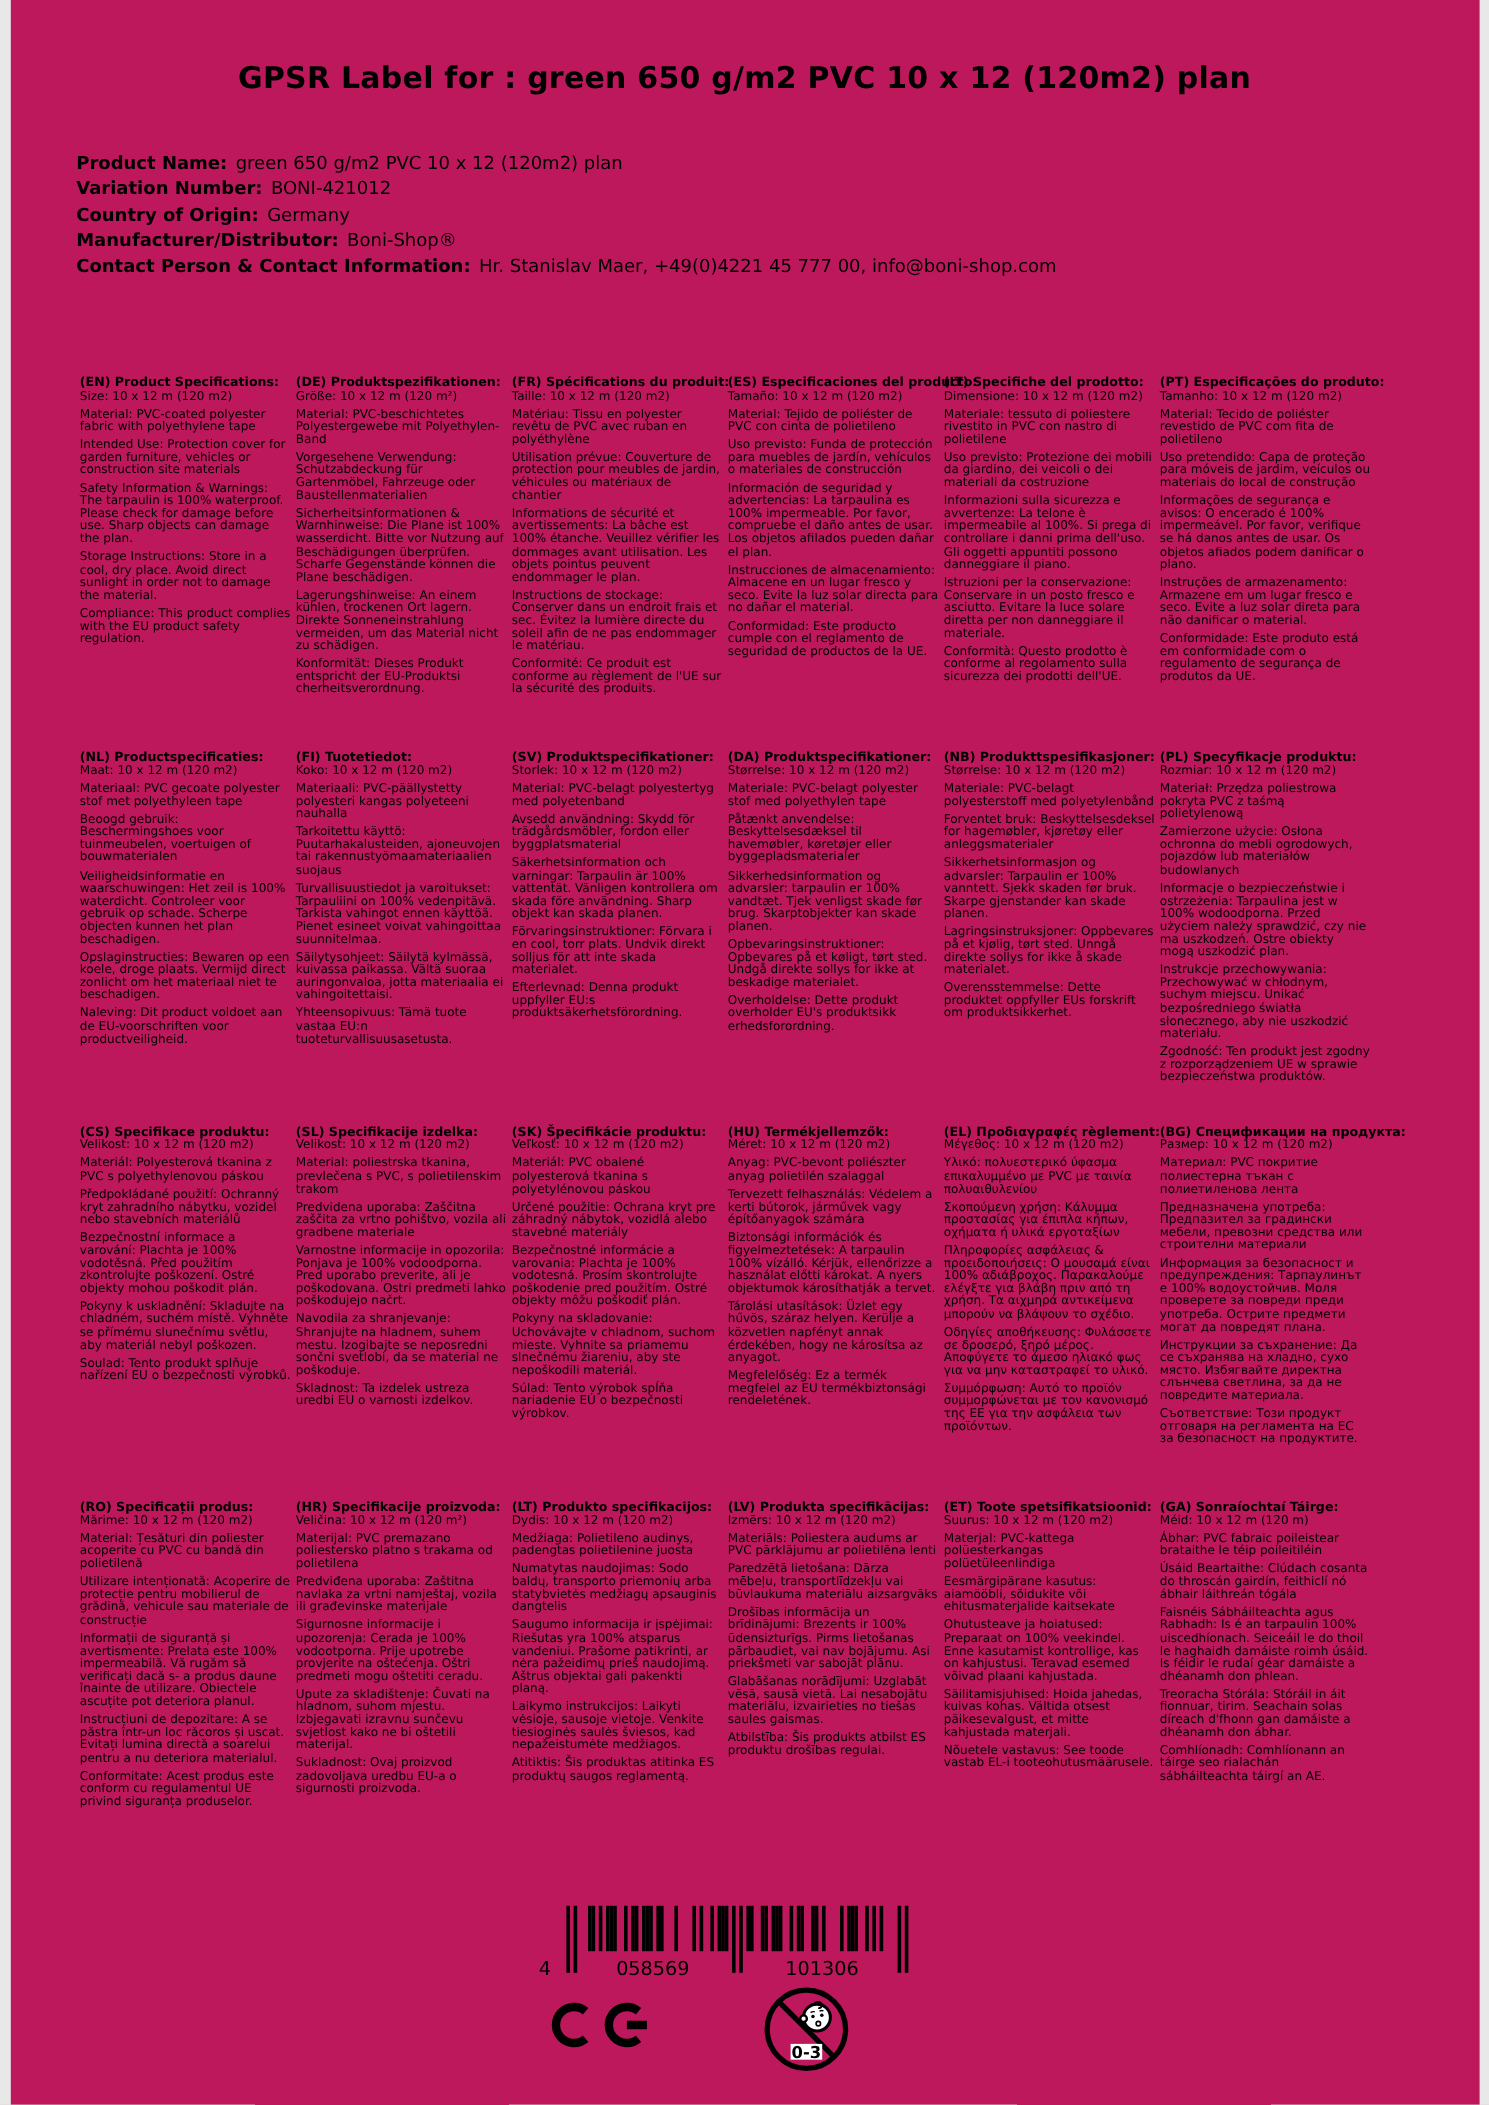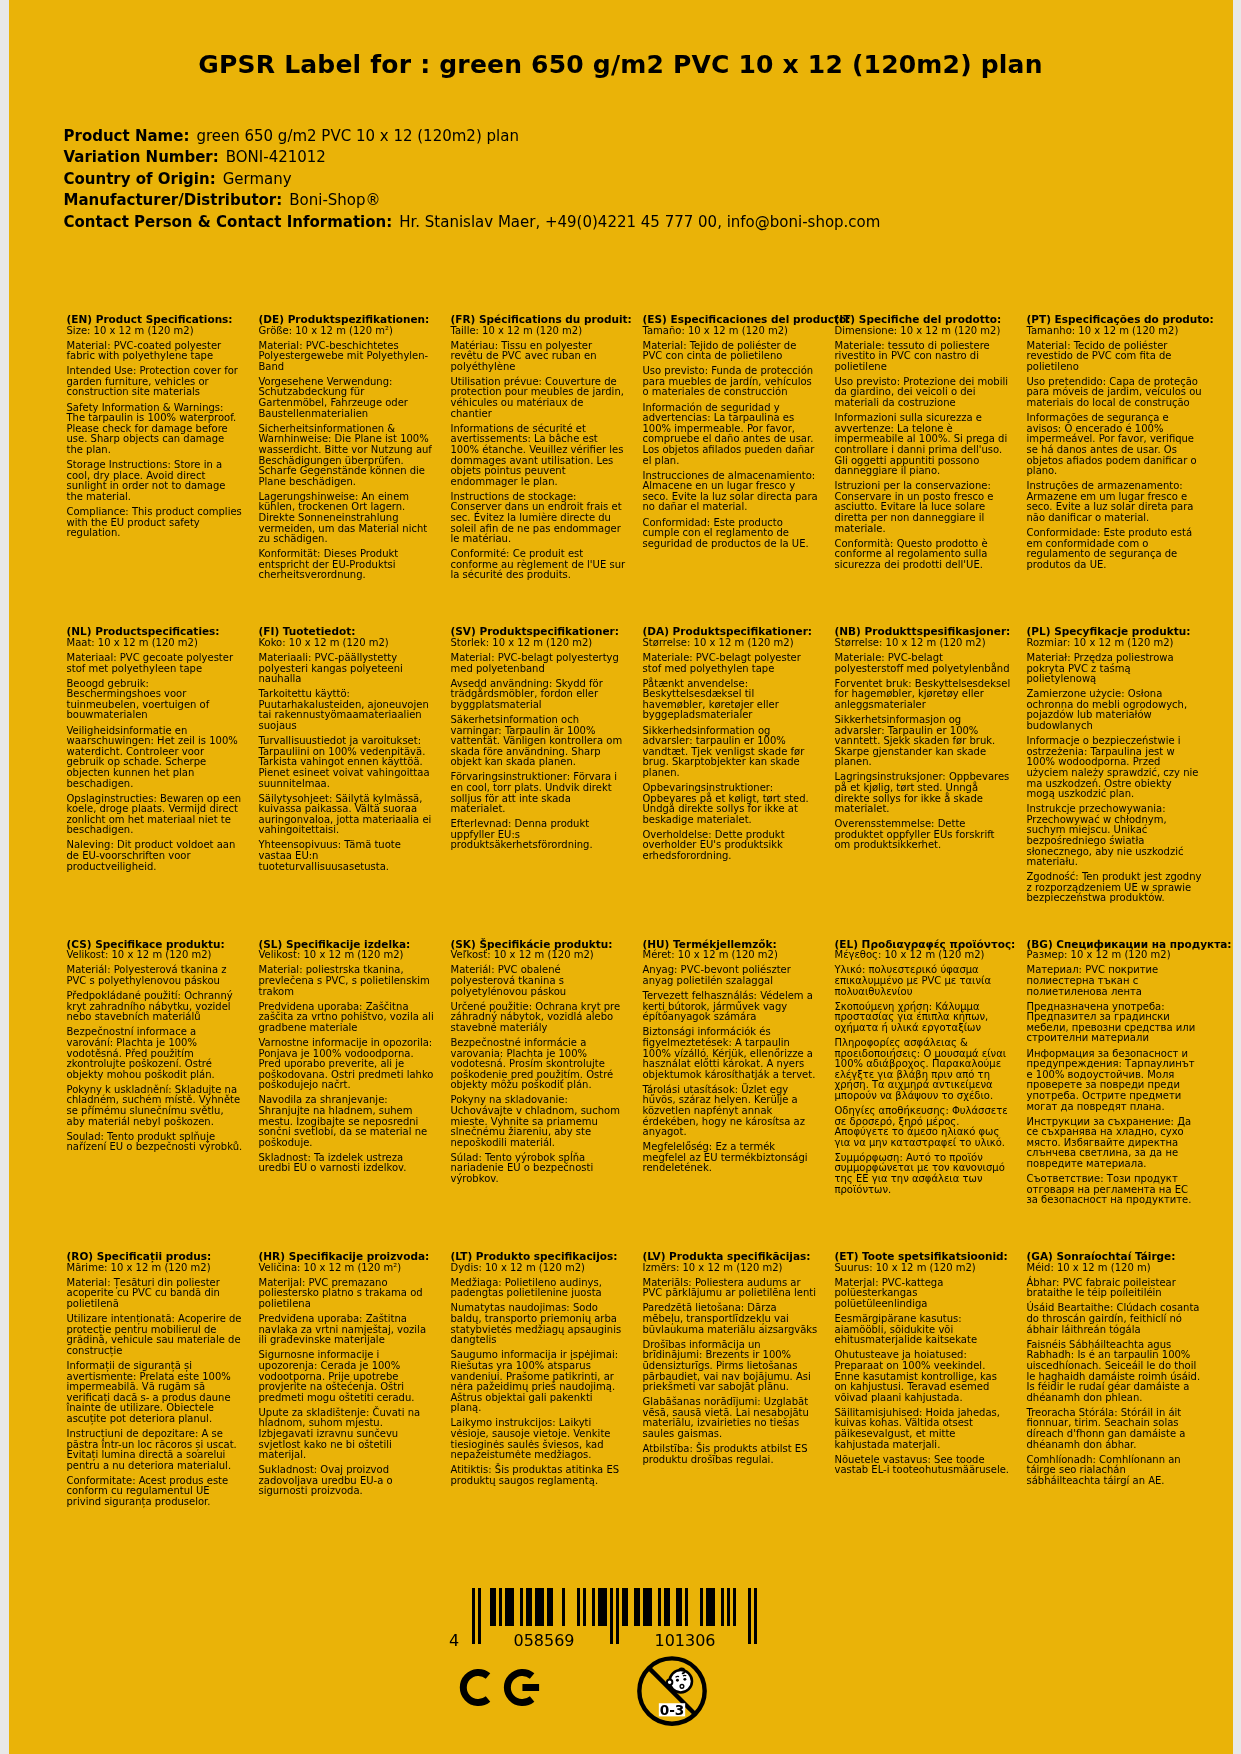--- a/index.html
+++ b/index.html
@@ -1,19 +1,19 @@
 <!DOCTYPE html>
 <html><head>
 <meta charset="utf-8">
 <style>
   html,body{margin:0;padding:0;background:#e8e8e8;}
   .page{
     position:relative;
     width:1224px;height:1754px;
-    background:#eab308;
+    background:#be185d;
     font-family:"DejaVu Sans",sans-serif;
     color:#000;
     overflow:hidden;
     margin:0 auto;
   }
   .title{
     position:absolute;top:50px;left:0;right:0;
     text-align:center;
     font-size:25px;font-weight:bold;margin:0;
     letter-spacing:0.2px;
@@ -23,21 +23,21 @@
     font-size:15px;
   }
   .pi-row{line-height:21.4px;white-space:nowrap;}
   .pi-label{font-weight:bold;}
   .pi-value{margin-left:7px;}
   .lang-grid{
     position:absolute;left:58px;top:314px;
     display:grid;
     grid-template-columns:repeat(6,176px);
     grid-auto-rows:312.4px;
-    column-gap:16px;
+    column-gap:4px;
   }
   .lb{overflow:visible;}
   .lb-h{
     font-size:10.5px;font-weight:bold;line-height:11.5px;
     white-space:nowrap;margin:0;
   }
   .lb p{
     font-size:10px;line-height:10.6px;
     margin:0 0 4.5px 0;
   }
@@ -209,21 +209,21 @@
       <div class="lb">
         <div class="lb-h">(HU) Termékjellemzők:</div>
         <p>Méret: 10 x 12 m (120 m2)</p>
         <p>Anyag: PVC-bevont poliészter anyag polietilén szalaggal</p>
         <p>Tervezett felhasználás: Védelem a kerti bútorok, járművek vagy építőanyagok számára</p>
         <p>Biztonsági információk és figyelmeztetések: A tarpaulin 100% vízálló. Kérjük, ellenőrizze a használat előtti károkat. A nyers objektumok károsíthatják a tervet.</p>
         <p>Tárolási utasítások: Üzlet egy hűvös, száraz helyen. Kerülje a közvetlen napfényt annak érdekében, hogy ne károsítsa az anyagot.</p>
         <p>Megfelelőség: Ez a termék megfelel az EU termékbiztonsági rendeletének.</p>
       </div>
       <div class="lb">
-        <div class="lb-h">(EL) Προδιαγραφές προϊόντος:</div>
+        <div class="lb-h">(EL) Προδιαγραφές règlement:</div>
         <p>Μέγεθος: 10 x 12 m (120 m2)</p>
         <p>Υλικό: πολυεστερικό ύφασμα επικαλυμμένο με PVC με ταινία πολυαιθυλενίου</p>
         <p>Σκοπούμενη χρήση: Κάλυμμα προστασίας για έπιπλα κήπων, οχήματα ή υλικά εργοταξίων</p>
         <p>Πληροφορίες ασφάλειας &amp; προειδοποιήσεις: Ο μουσαμά είναι 100% αδιάβροχος. Παρακαλούμε ελέγξτε για βλάβη πριν από τη χρήση. Τα αιχμηρά αντικείμενα μπορούν να βλάψουν το σχέδιο.</p>
         <p>Οδηγίες αποθήκευσης: Φυλάσσετε σε δροσερό, ξηρό μέρος. Αποφύγετε το άμεσο ηλιακό φως για να μην καταστραφεί το υλικό.</p>
         <p>Συμμόρφωση: Αυτό το προϊόν συμμορφώνεται με τον κανονισμό της ΕΕ για την ασφάλεια των προϊόντων.</p>
       </div>
       <div class="lb">
         <div class="lb-h">(BG) Спецификации на продукта:</div>
         <p>Размер: 10 x 12 m (120 m2)</p>

